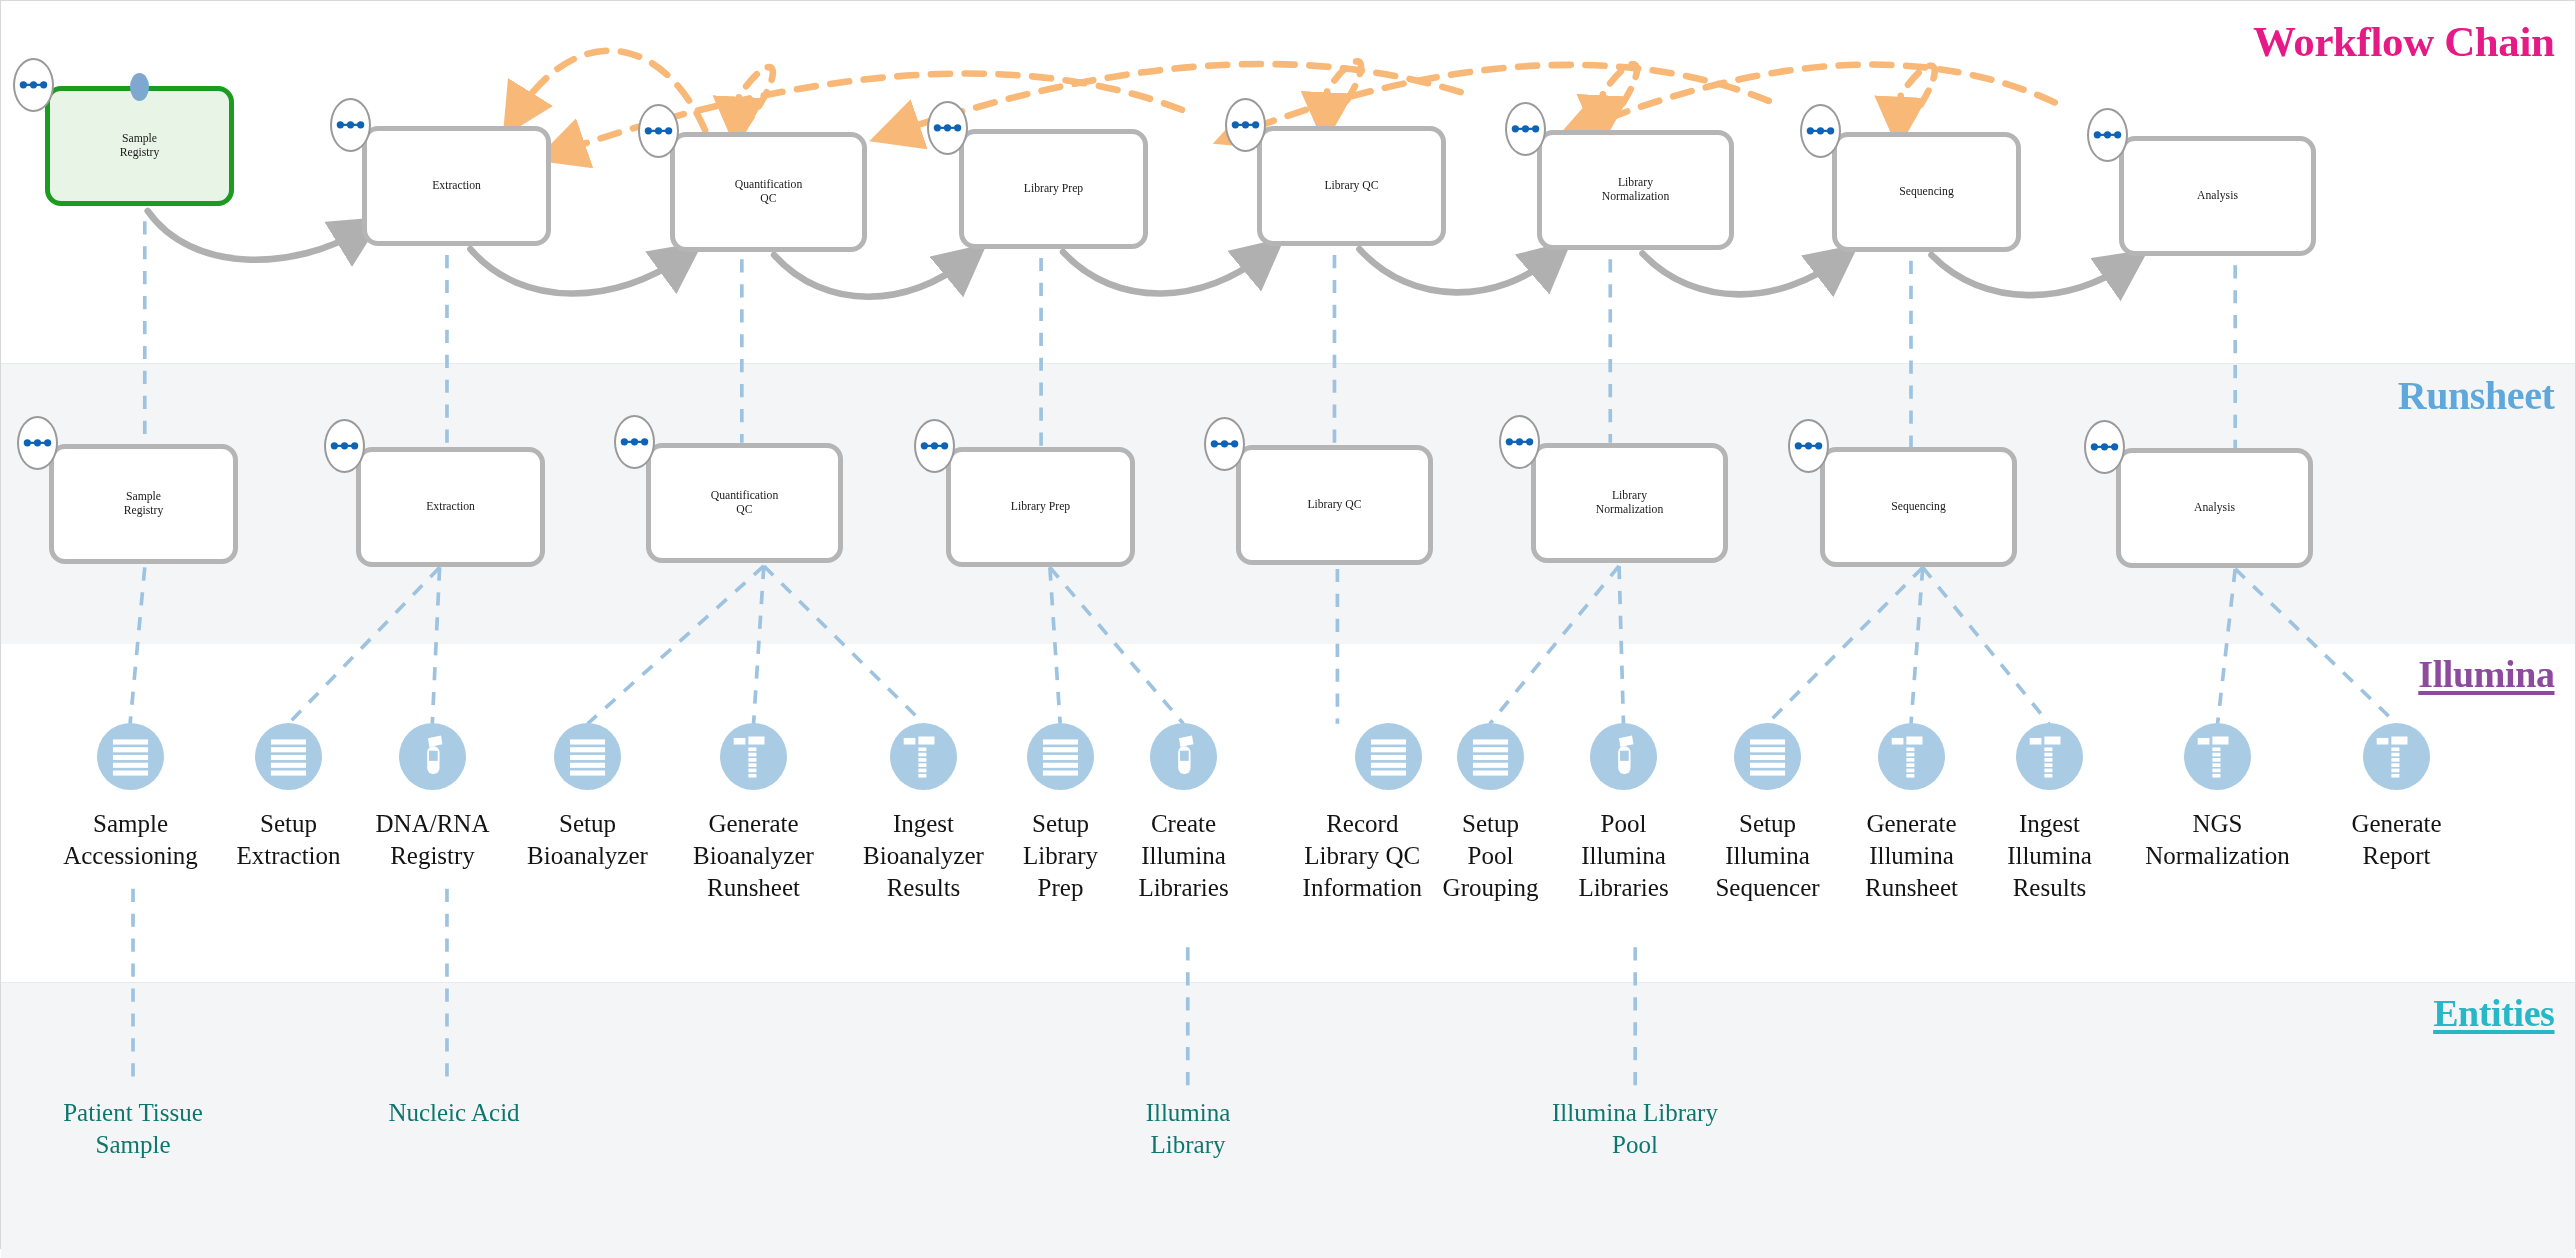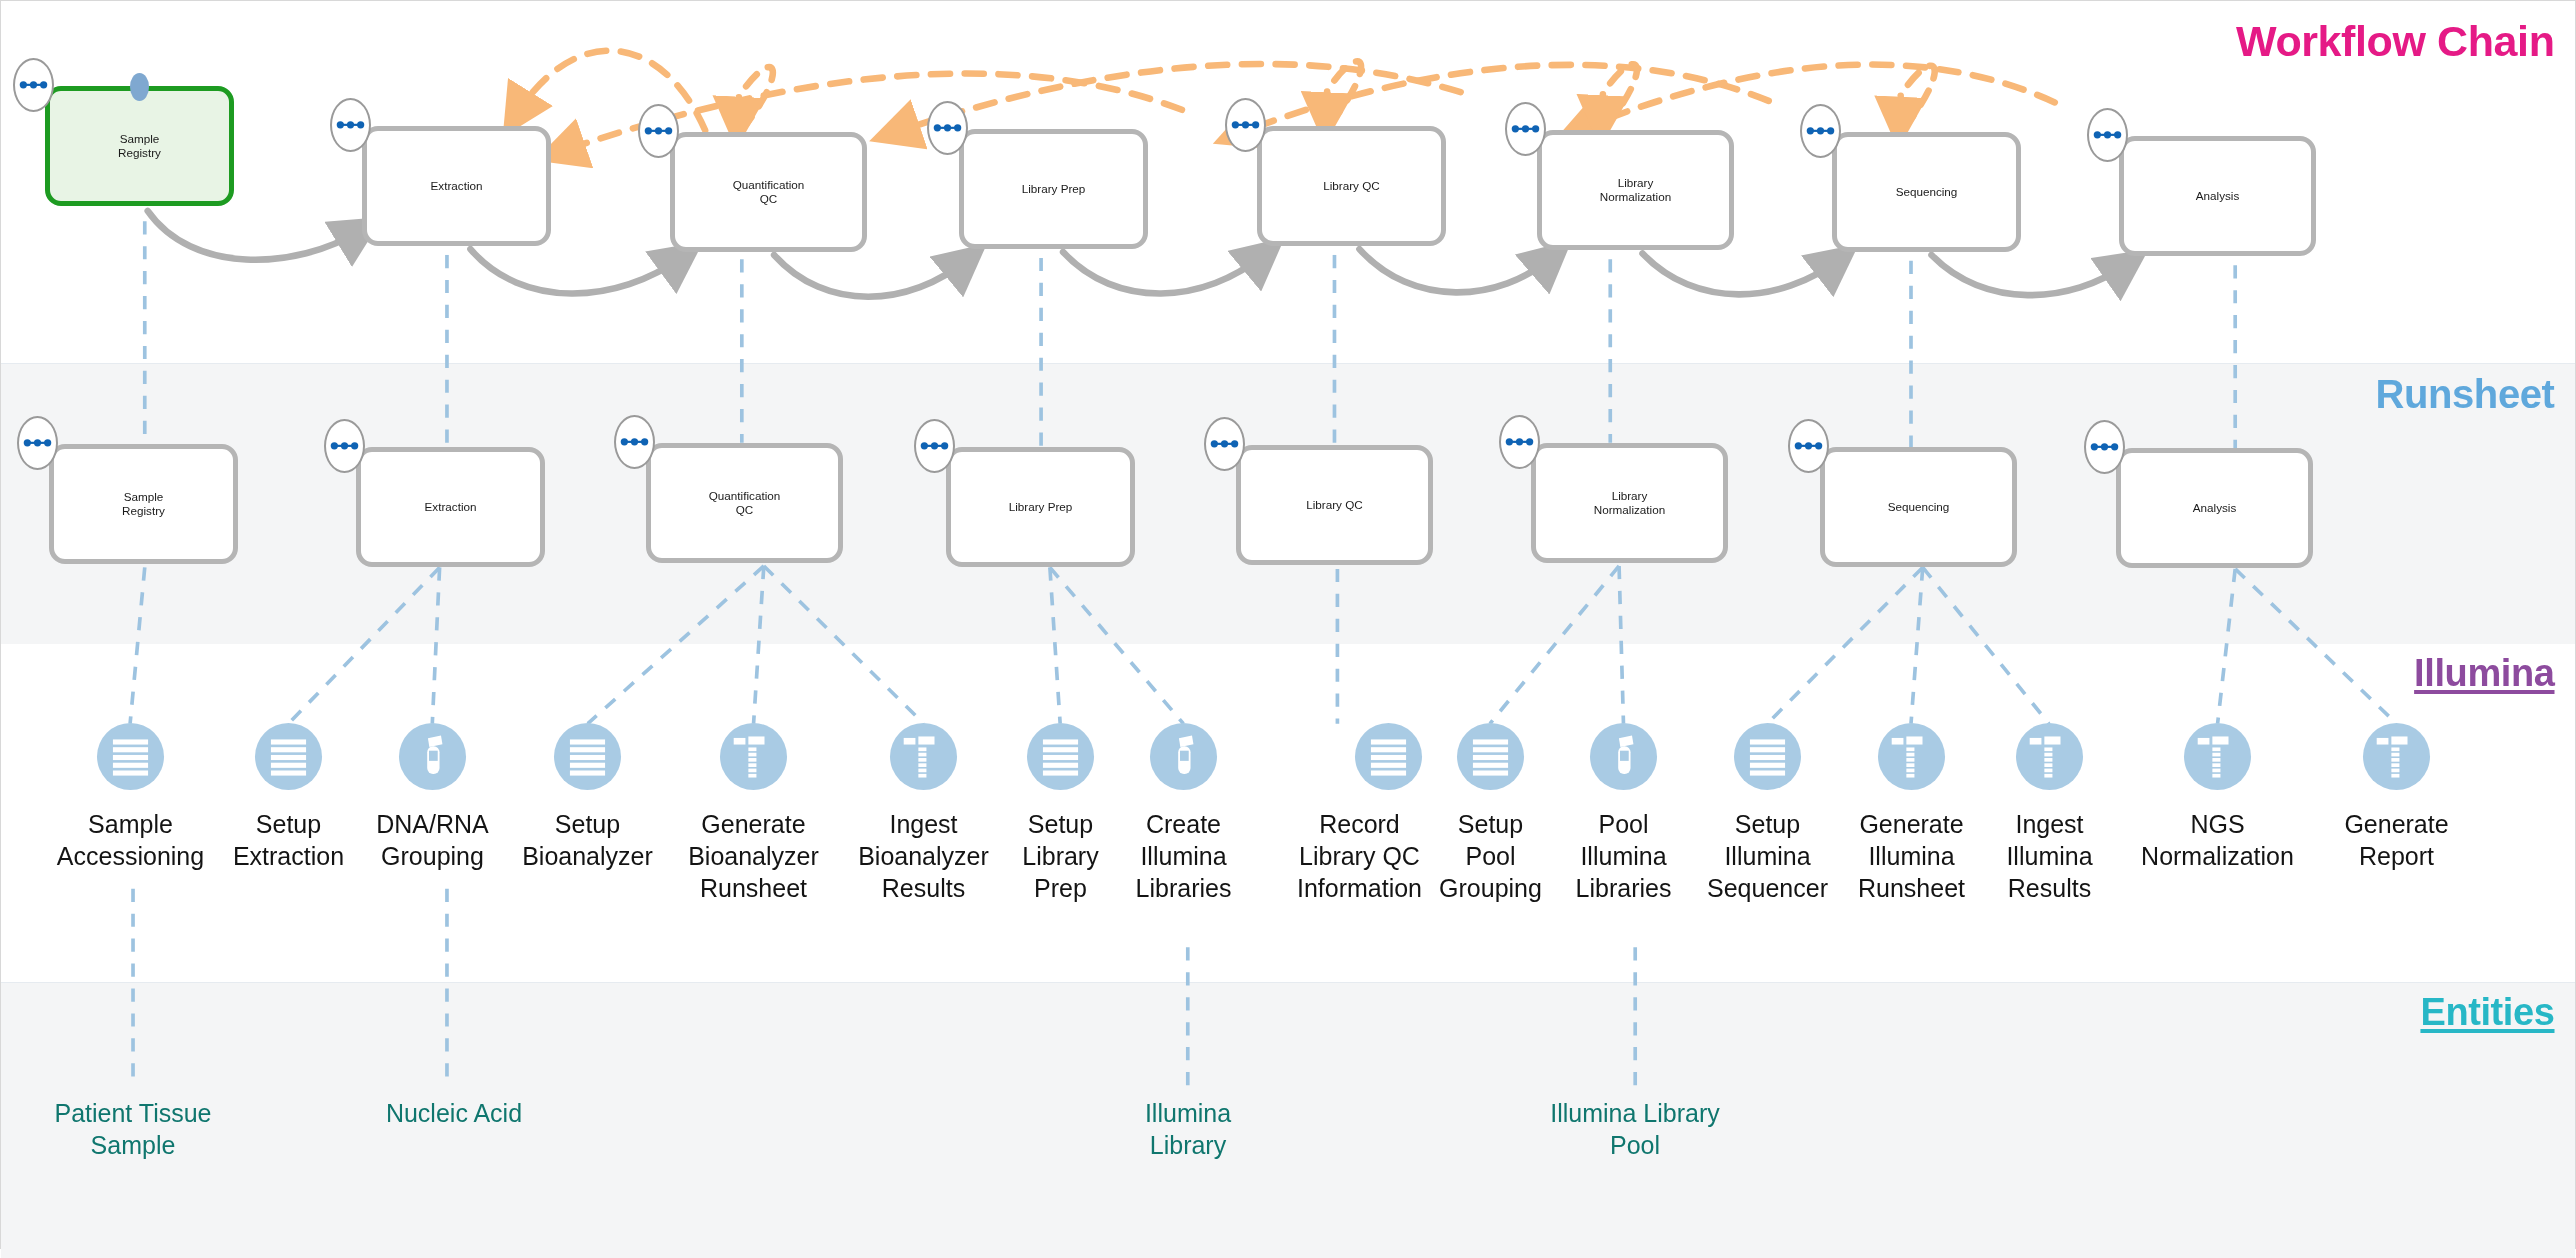--- a/index.html
+++ b/index.html
@@ -7,20 +7,21 @@
     width: 2576px; height: 1259px;
     background: #ffffff;
     font-family: "Liberation Sans", sans-serif;
     overflow: hidden;
   }
   #stage {
     position: relative;
     width: 2576px; height: 1249px;
     background: #ffffff;
     border: 1.5px solid #d8d8d8;
+    font-family: Liberation Serif, serif;
   }
 
   
   .band { position: absolute; left: 0; width: 100%; }
   .band.shade { background: #f4f5f6; border-top: 1.5px solid #e6ebf0; border-bottom: 1.5px solid #e6ebf0; }
   #band-chain     { top: 0;     height: 362px;  background: #ffffff; }
   #band-workflows { top: 362px; height: 282px; }
   #band-protocols { top: 643px; height: 337px; background: #ffffff; }
   #band-entities  { top: 981px; height: 277px; }
 
@@ -442,21 +443,21 @@
       </div>
       <div class="proto" style="left: 347px; top: 722px;">
         <div class="proto-circle">
           <svg width="40" height="45" viewBox="0 0 54 62">
       <path d="M20,6 L38,2 L40,14 L22,18 Z" fill="#ffffff"></path>
       <rect x="19" y="17" width="17" height="38" rx="8" fill="#ffffff"></rect>
       <rect x="21.5" y="23" width="12" height="14" fill="#a9cbe4"></rect>
     </svg>
         </div>
         <div class="proto-label">DNA/RNA
-Grouping</div>
+Registry</div>
       </div>
       <div class="proto" style="left: 502px; top: 722px;">
         <div class="proto-circle">
           <svg width="41" height="40" viewBox="0 0 56 54">
             <rect x="4" y="3" width="48" height="7" fill="#ffffff"></rect>
             <rect x="4" y="13.6" width="48" height="7" fill="#ffffff"></rect>
             <rect x="4" y="24.2" width="48" height="7" fill="#ffffff"></rect>
             <rect x="4" y="34.8" width="48" height="7" fill="#ffffff"></rect>
             <rect x="4" y="45.4" width="48" height="7" fill="#ffffff"></rect>
           </svg>

